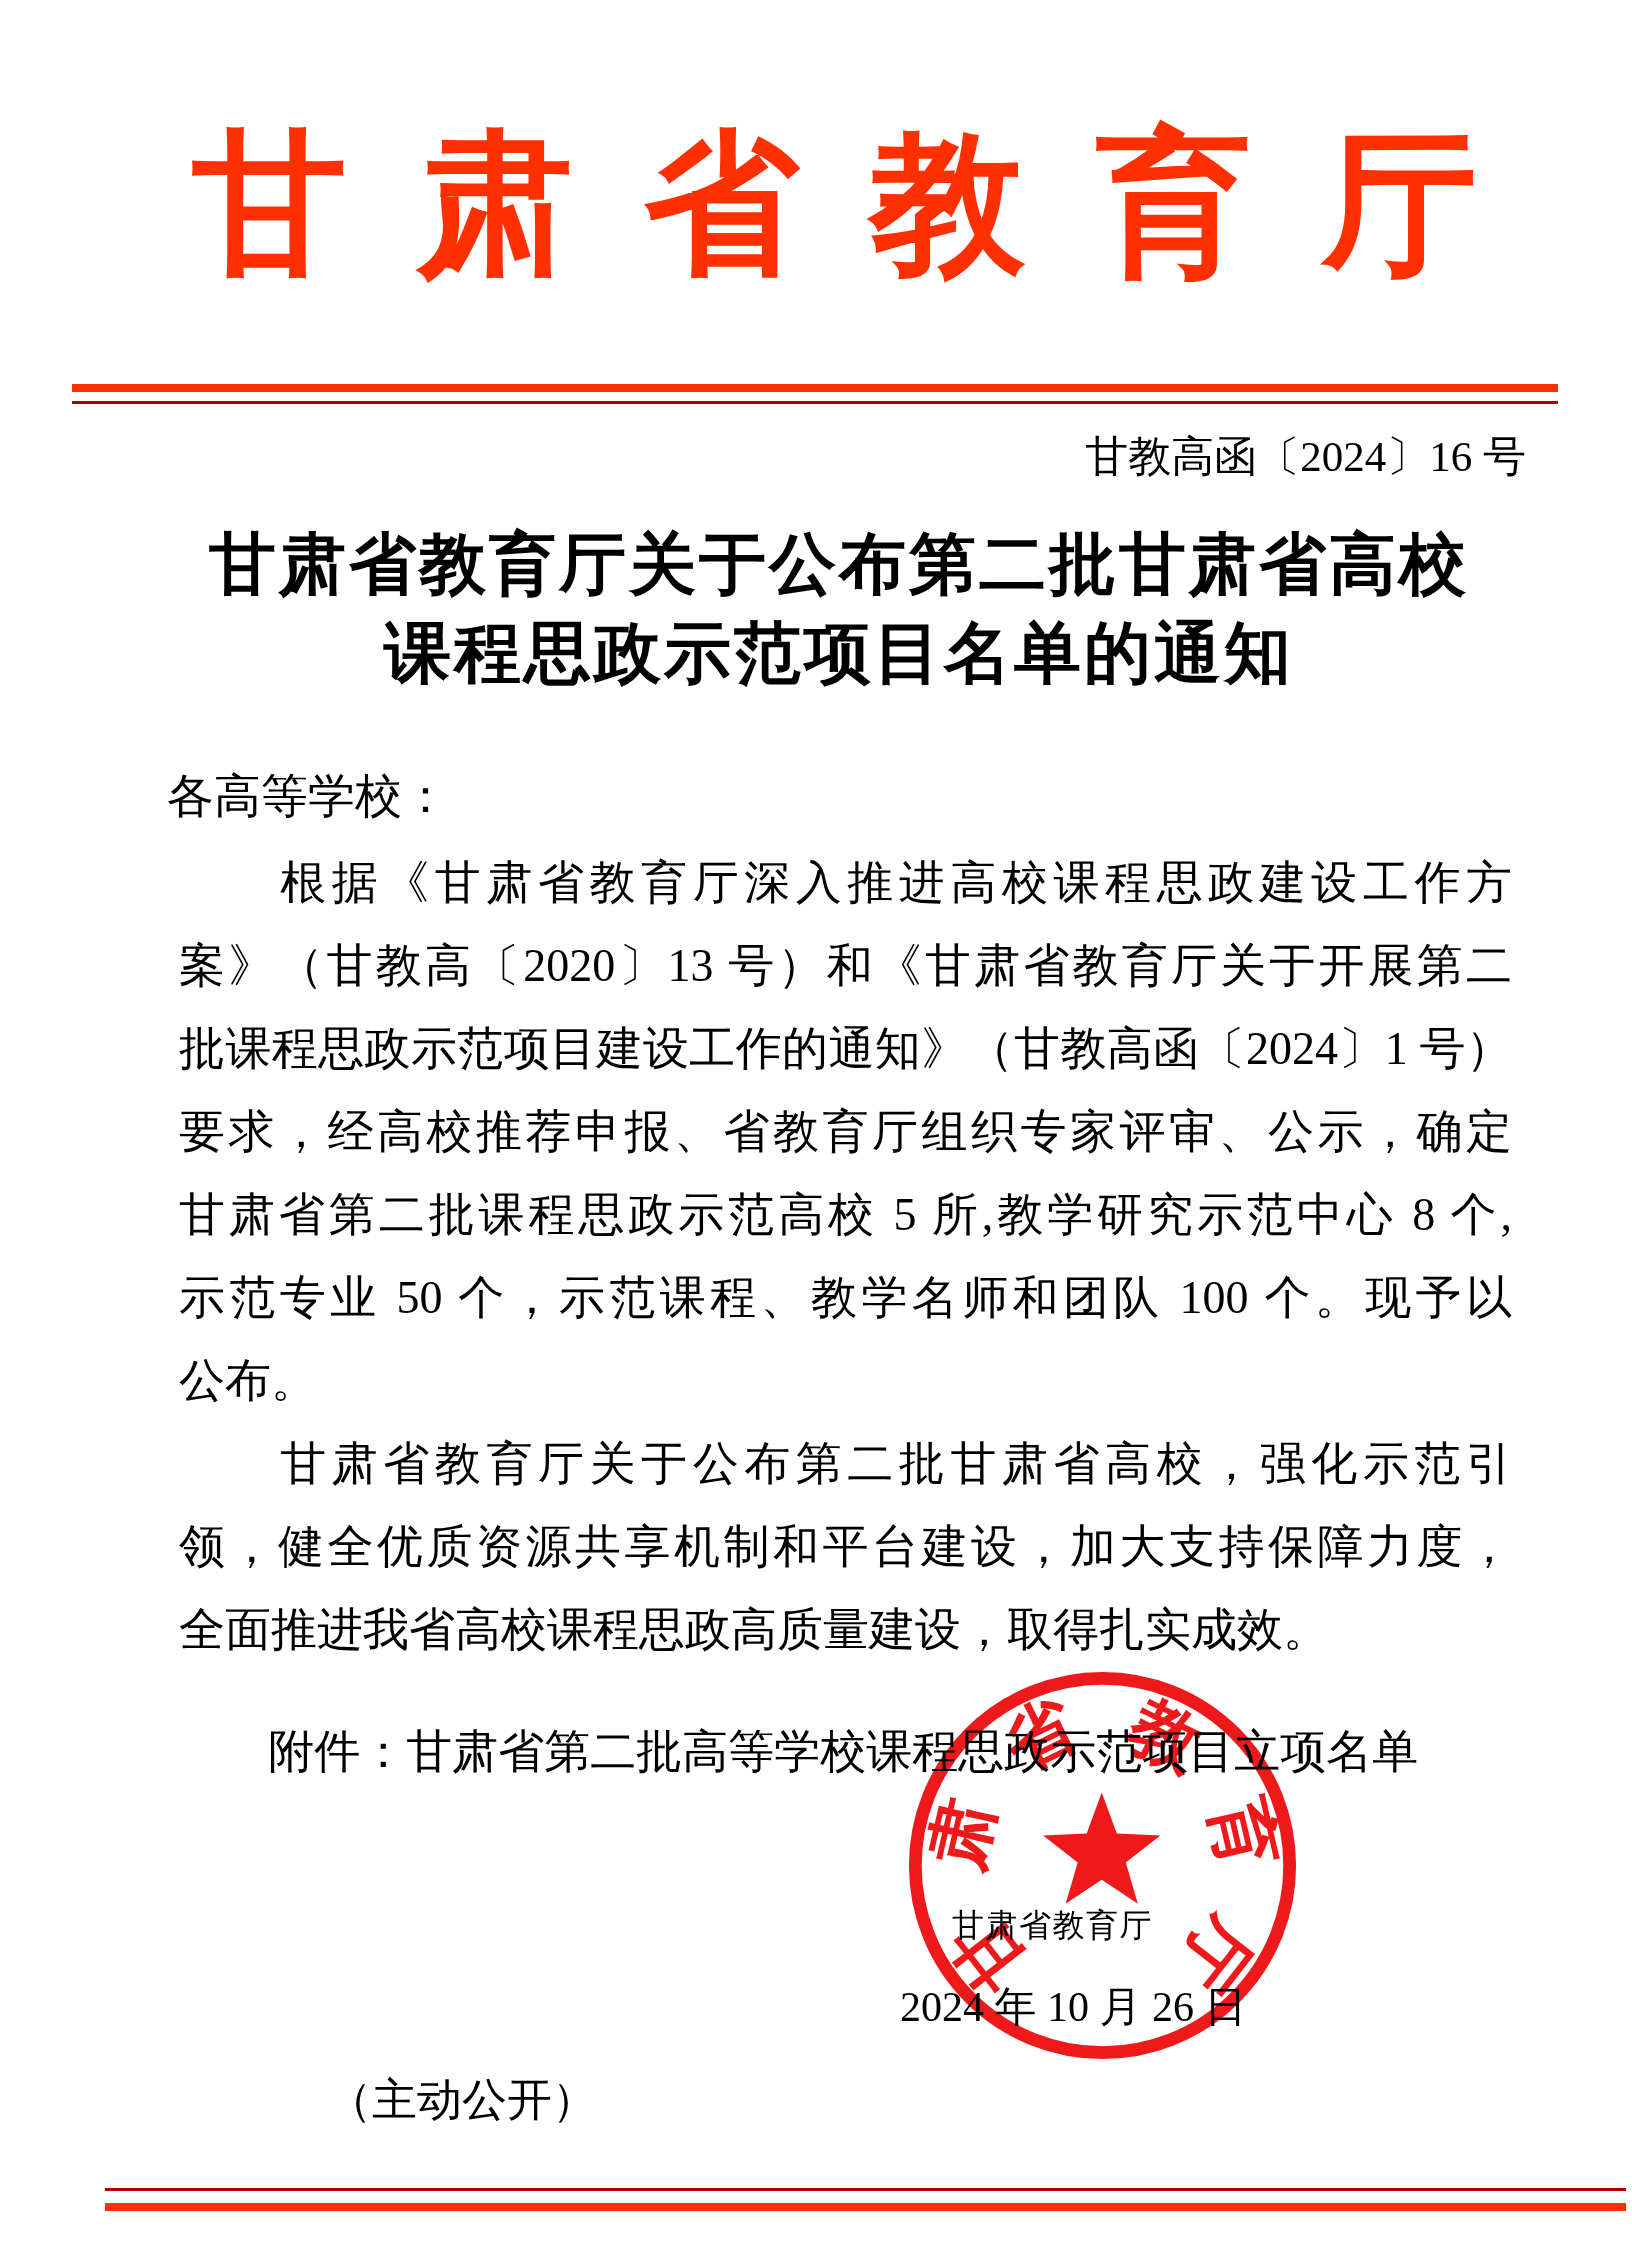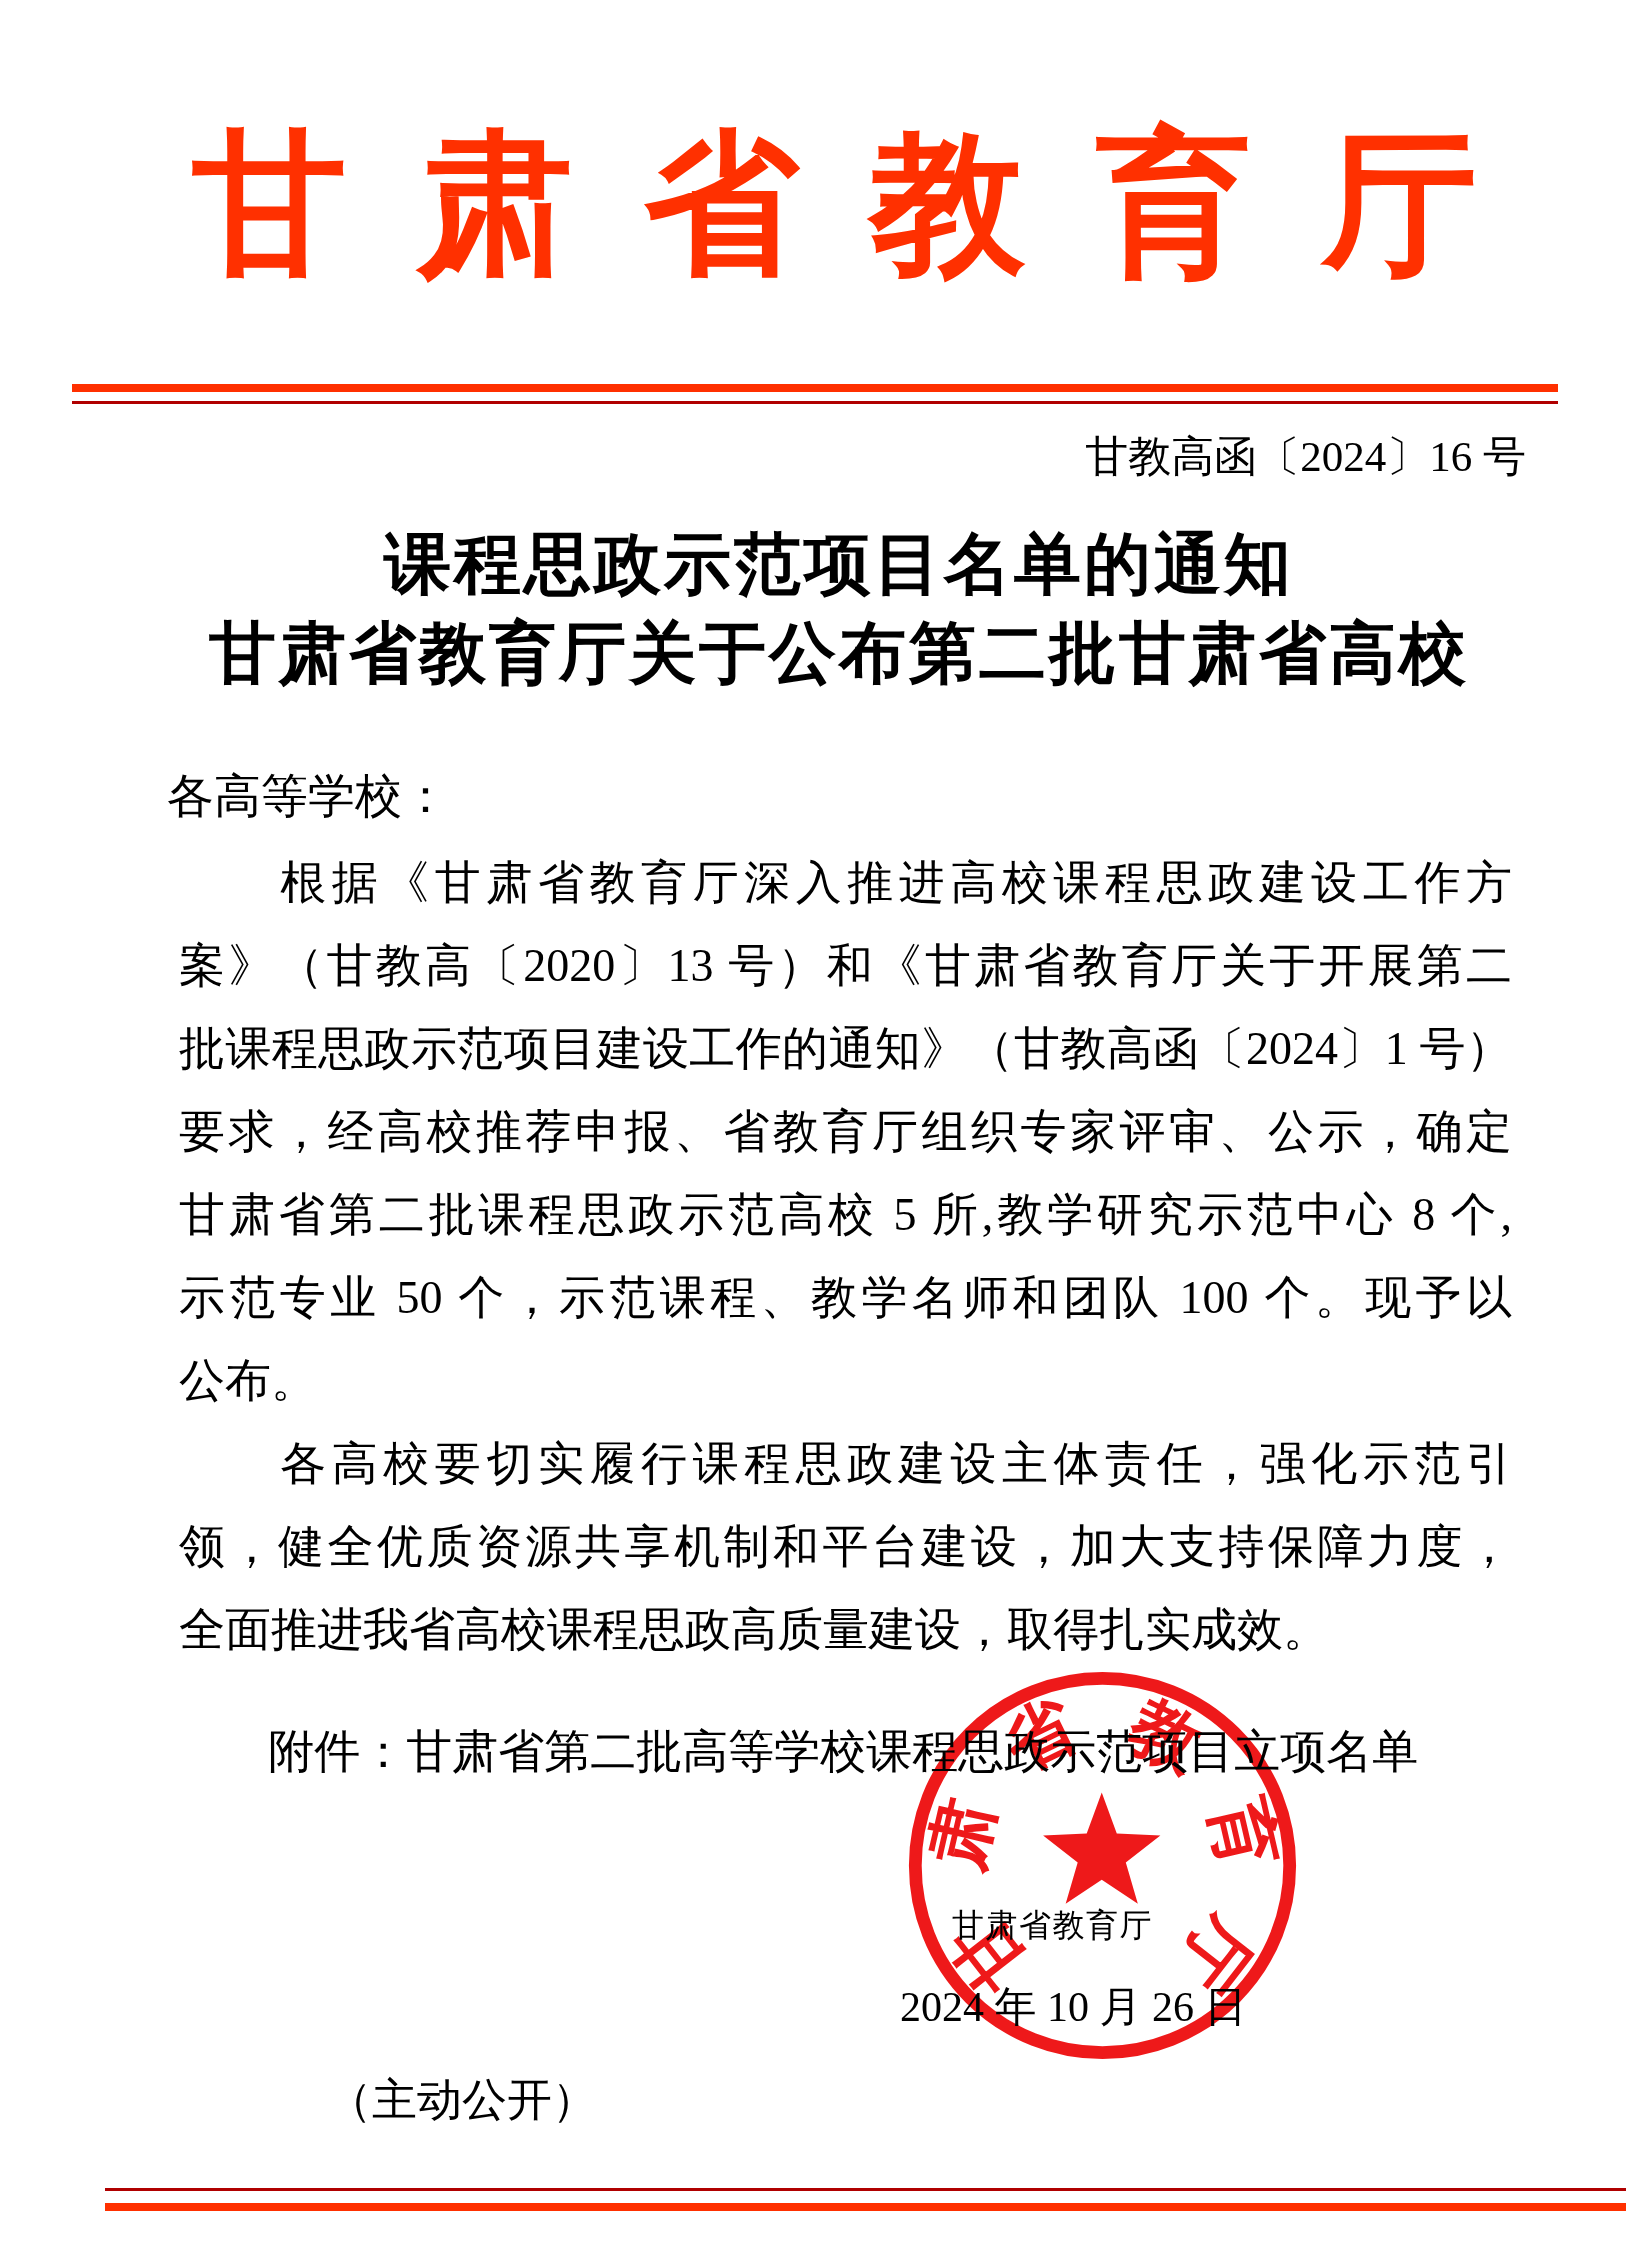--- a/index.html
+++ b/index.html
@@ -90,35 +90,35 @@
     <span>育</span>
     <span>厅</span>
   </div>
 
   <div id="hdr-thick" class="rule rule-thick"></div>
   <div id="hdr-thin" class="rule rule-thin"></div>
 
   <div class="doc-number">甘教高函〔2024〕16 号</div>
 
   <div class="doc-title">
+    <div>甘肃省教育厅关于公布第二批甘肃省高校</div>
     <div>课程思政示范项目名单的通知</div>
-    <div>甘肃省教育厅关于公布第二批甘肃省高校</div>
   </div>
 
   <div class="salutation">各高等学校：</div>
 
   <div class="body-lines">
       <div class="bline j ind">根据《甘肃省教育厅深入推进高校课程思政建设工作方</div>
       <div class="bline j">案》（甘教高〔2020〕13 号）和《甘肃省教育厅关于开展第二</div>
       <div class="bline j">批课程思政示范项目建设工作的通知》（甘教高函〔2024〕1 号）</div>
       <div class="bline j">要求，经高校推荐申报、省教育厅组织专家评审、公示，确定</div>
       <div class="bline j">甘肃省第二批课程思政示范高校 5 所,教学研究示范中心 8 个,</div>
       <div class="bline j">示范专业 50 个，示范课程、教学名师和团队 100 个。现予以</div>
       <div class="bline">公布。</div>
-      <div class="bline j ind">各高校要切实履行课程思政建设主体责任，强化示范引</div>
+      <div class="bline j ind">甘肃省教育厅关于公布第二批甘肃省高校，强化示范引</div>
       <div class="bline j">领，健全优质资源共享机制和平台建设，加大支持保障力度，</div>
       <div class="bline">全面推进我省高校课程思政高质量建设，取得扎实成效。</div>
     </div>
 
   <div class="attachment">附件：甘肃省第二批高等学校课程思政示范项目立项名单</div>
 
   <div class="signature">甘肃省教育厅</div>
   <div class="sig-date">2024 年 10 月 26 日</div>
 
   <div class="disclosure">（主动公开）</div>

